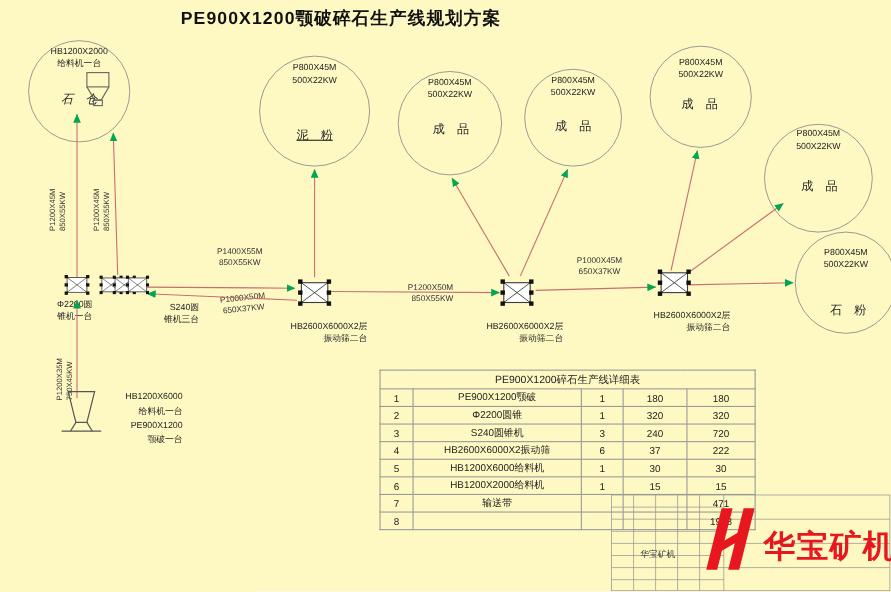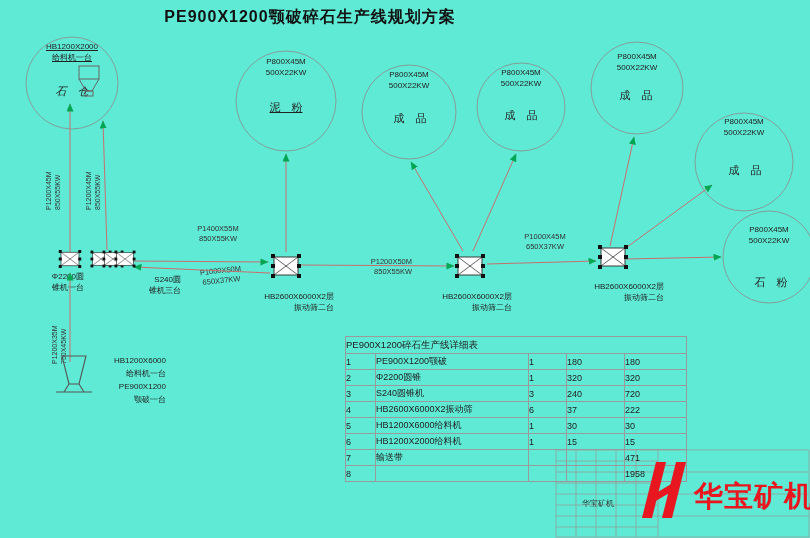--- a/index.html
+++ b/index.html
@@ -1,16 +1,16 @@
 <!DOCTYPE html>
 <html style="--flow: #c96f6f; --arrow: #00a651; --logo-red: #e8171f;"><head>
 <meta charset="utf-8">
 <style>
   html,body{margin:0;padding:0;background:#fff;}
-  #stage{position:relative;width:810px;height:538px;background:#5eead4;overflow:hidden;
+  #stage{position:relative;width:810px;height:538px;background:#fef9c3;overflow:hidden;
          font-family:"Liberation Sans","DejaVu Sans",sans-serif;color:#222;}
   .main-title{position:absolute;left:120px;top:7px;width:380px;text-align:center;
               font-size:16px;font-weight:bold;letter-spacing:1px;color:#111;}
   .clab{position:absolute;font-size:8px;line-height:11px;text-align:center;
         white-space:pre-line;color:#222;}
   .cname{position:absolute;font-size:11px;line-height:13px;text-align:center;
          white-space:pre;color:#222;}
   .elab{position:absolute;font-size:8px;line-height:11px;text-align:right;
         white-space:pre-line;color:#222;}
   .elab.lh13{line-height:13px;}
@@ -27,21 +27,21 @@
   .machbody{fill:#fff;stroke:#3a3a3a;stroke-width:1;}
   .machline{stroke:#3a3a3a;stroke-width:0.8;}
   .bolt{fill:#111;stroke:none;}
   .hopper{fill:none;stroke:#666;stroke-width:1;}
   .crusher{fill:none;stroke:#555;stroke-width:1.1;}
   .tbgrid{stroke:#999;stroke-width:0.7;fill:none;}
   .spec-table{position:absolute;left:345px;top:336px;width:341px;z-index:2;
               border-collapse:collapse;table-layout:fixed;font-size:9px;color:#222;
               background:transparent;}
   .spec-table td,.spec-table th{border:1px solid #9a9a9a;height:15px;padding:0;
-              text-align:left;font-weight:normal;overflow:hidden;white-space:nowrap;margin-left:40px;}
+              text-align:center;font-weight:normal;overflow:hidden;white-space:nowrap;margin-left:40px;}
   .spec-table .ttl{font-size:9.5px;height:16px;}
   .tb-company{position:absolute;left:558px;top:498px;width:80px;text-align:center;
               font-size:8px;z-index:2;color:#333;}
   .logo-svg{position:absolute;left:640px;top:458px;z-index:3;}
   .logoshape{fill:var(--logo-red,#e8171f);stroke:none;}
   .logo-text{position:absolute;left:694px;top:477px;font-size:29px;font-weight:bold;
              color:var(--logo-red,#e8171f);letter-spacing:1px;z-index:3;white-space:nowrap;}
 </style>
 </head>
 <body>
@@ -123,26 +123,26 @@
       <line x1="576" y1="450" x2="576" y2="537"></line>
       <line x1="596" y1="450" x2="596" y2="537"></line>
       <line x1="616" y1="450" x2="616" y2="537"></line>
       <line x1="636" y1="450" x2="636" y2="537"></line>
       <line x1="658" y1="450" x2="658" y2="537"></line>
     </g>
   </svg>
 
   <div class="main-title textlayer" style="position:absolute;">PE900X1200颚破碎石生产线规划方案</div>
 
-  <div class="clab" style="left:26px;top:41px;width:92px;text-decoration:underline;">HB1200X2000
+  <div class="clab" style="left:26px;top:41px;width:92px;">HB1200X2000
 给料机一台</div>
   <div class="cname" style="left:36px;top:85px;width:72px;font-style:italic;">石　仓</div>
   <div class="clab" style="left:250px;top:56px;width:72px;">P800X45M
 500X22KW</div>
-  <div class="cname" style="left:254px;top:101px;width:64px;text-decoration:underline;">泥　粉</div>
+  <div class="cname" style="left:254px;top:117px;width:64px;text-decoration:underline;">泥　粉</div>
   <div class="clab" style="left:377px;top:69px;width:64px;">P800X45M
 500X22KW</div>
   <div class="cname" style="left:381px;top:112px;width:58px;">成　品</div>
   <div class="clab" style="left:490px;top:67px;width:62px;">P800X45M
 500X22KW</div>
   <div class="cname" style="left:492px;top:109px;width:58px;">成　品</div>
   <div class="clab" style="left:605px;top:51px;width:64px;">P800X45M
 500X22KW</div>
   <div class="cname" style="left:606px;top:89px;width:60px;">成　品</div>
   <div class="clab" style="left:710px;top:116px;width:68px;">P800X45M

